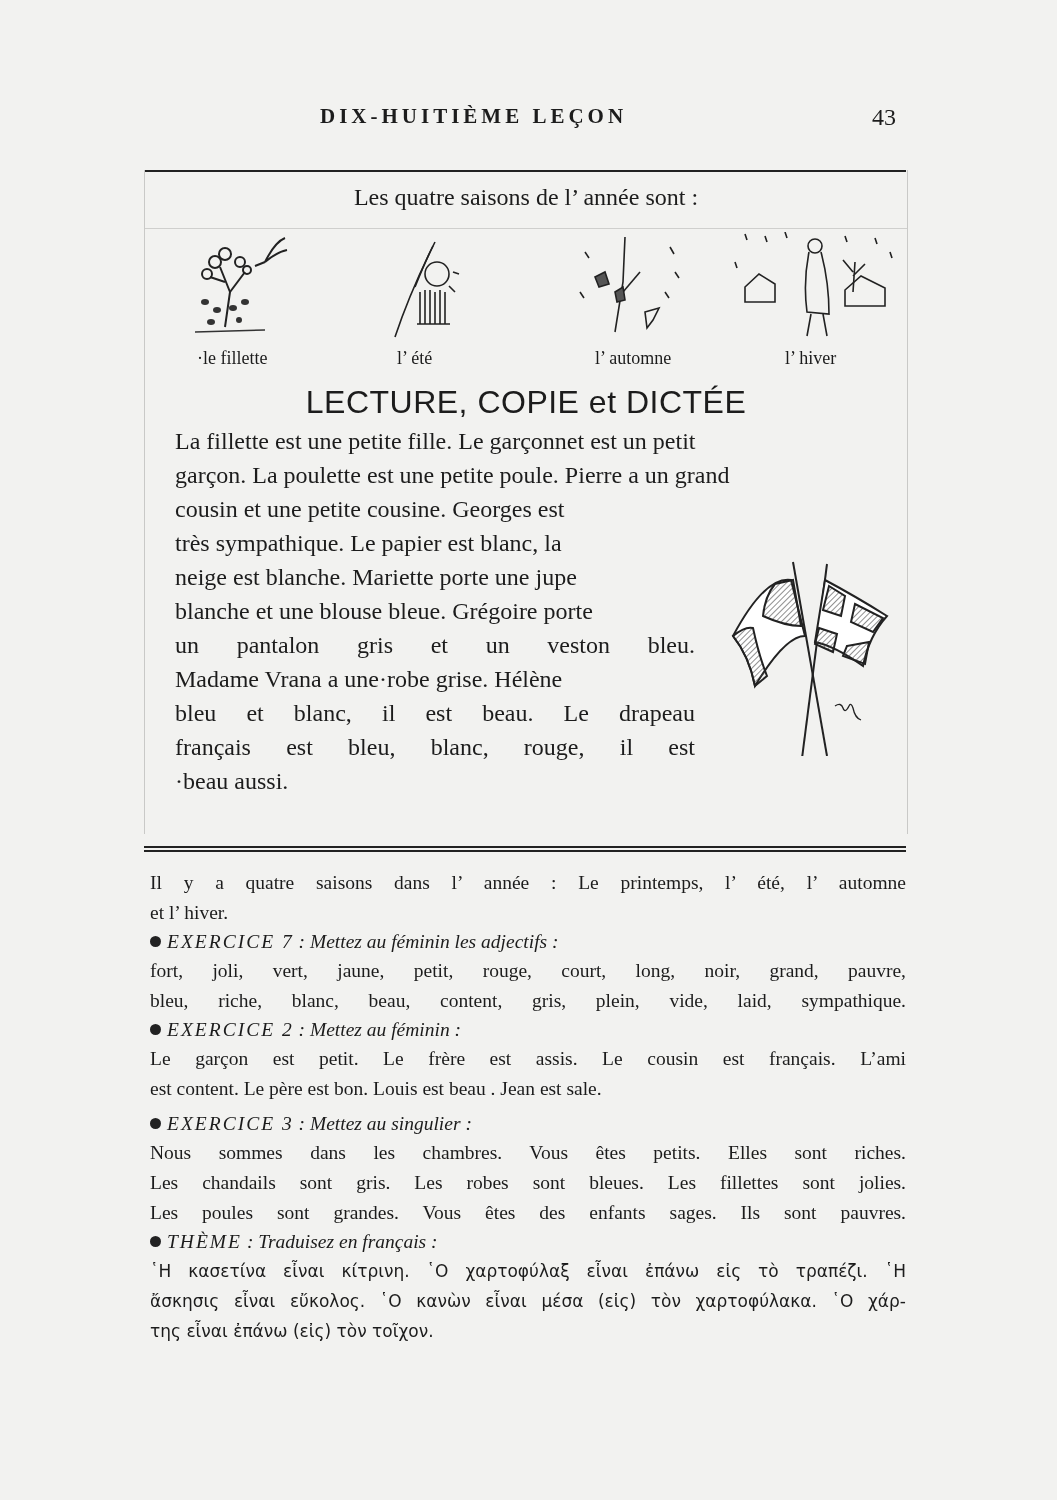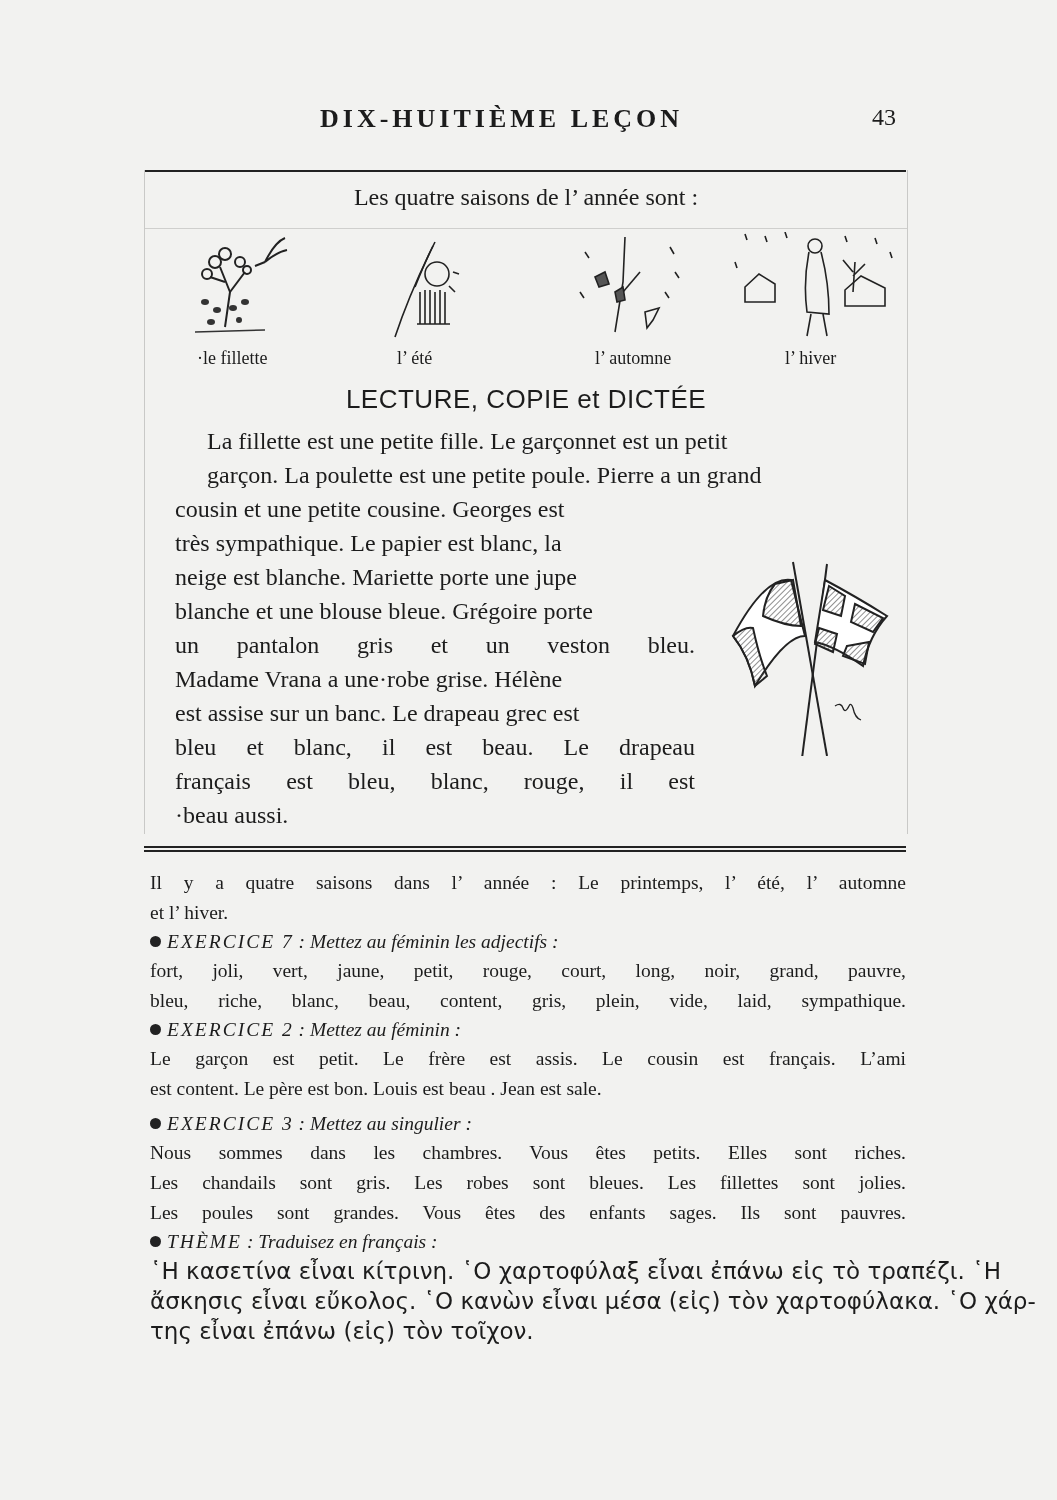--- a/index.html
+++ b/index.html
@@ -11,21 +11,21 @@
     position: relative;
     overflow: hidden;
   }
   .page { position: absolute; left: 0; top: 0; width: 1057px; height: 1500px; }
   .running-head {
     position: absolute; top: 104px; left: 0; width: 1057px; height: 30px;
   }
   .running-title {
     position: absolute; left: 320px; top: 0;
     font-family: "Liberation Serif", serif;
-    font-weight: bold; font-size: 26px; letter-spacing: 4px;
+    font-weight: bold; font-size: 21px; letter-spacing: 4px;
   }
   .page-number {
     position: absolute; left: 872px; top: 0;
     font-family: "Liberation Serif", serif; font-size: 24px;
   }
   .top-box {
     position: absolute; left: 144px; top: 170px; width: 762px; height: 664px;
     border-left: 1px solid #c9c9c7; border-right: 1px solid #c9c9c7;
   }
   .top-rule { position: absolute; left: 144px; top: 170px; width: 762px; height: 2px; background: #222; }
@@ -35,42 +35,42 @@
   }
   .title-rule { position: absolute; left: 0; top: 58px; width: 762px; height: 1px; background: #cfcfcd; }
   .seasons { position: absolute; left: 0; top: 62px; width: 762px; height: 150px; }
   .season { position: absolute; top: 0; width: 180px; height: 150px; }
   .season svg { position: absolute; top: 0; }
   .season-label {
     position: absolute; top: 116px; font-family: "Liberation Serif", serif; font-size: 18px; white-space: nowrap;
   }
   .section-heading {
     position: absolute; left: 0; top: 214px; width: 762px; text-align: center;
-    font-family: "Liberation Sans", sans-serif; font-size: 26px; letter-spacing: 0.5px;
+    font-family: "Liberation Sans", sans-serif; font-size: 32px; letter-spacing: 0.5px;
   }
   .reading {
     position: absolute; left: 30px; top: 254px;
     font-family: "Liberation Serif", serif; font-size: 24px; line-height: 34px;
   }
   .reading .line { white-space: nowrap; display: block; }
-  .reading .wide { width: 730px; margin-left: 32px; }
+  .reading .wide { width: 730px; }
   .reading .narrow { width: 520px; text-align: justify; text-align-last: justify; }
   .flags { position: absolute; left: 560px; top: 386px; width: 190px; height: 200px; }
   .double-rule { position: absolute; left: 144px; top: 846px; width: 762px; height: 6px;
     border-top: 2px solid #222; border-bottom: 2px solid #222; box-sizing: border-box; }
   .exercises { position: absolute; left: 150px; top: 868px; width: 756px;
     font-family: "Liberation Serif", serif; font-size: 19.5px; }
   .ex-block { margin-bottom: 0; }
   .ex-head { font-style: italic; line-height: 28px; white-space: nowrap; }
   .ex-head .bullet { display: inline-block; width: 11px; height: 11px; border-radius: 50%; background: #222; margin-right: 6px; vertical-align: 1px; }
   .ex-head .label { letter-spacing: 2px; }
   .ex-text { line-height: 30px; text-align: justify; }
   .ex-text .line { display: block; white-space: nowrap; text-align: justify; text-align-last: justify; }
   .ex-text .line.last { text-align-last: left; }
-  .greek { font-family: "DejaVu Sans", sans-serif; font-size: 23px; line-height: 30px; }
+  .greek { font-family: "DejaVu Sans", sans-serif; font-size: 17px; line-height: 30px; }
   .spacer-sm { height: 6px; }
 </style>
 </head>
 <body>
 
 <div class="page">
 
   <div class="running-head">
     <span class="running-title">DIX-HUITIÈME LEÇON</span>
     <span class="page-number">43</span>
@@ -158,21 +158,20 @@
 
     <div class="reading">
       <span class="line wide" style="padding-left:0;">La fillette est une petite fille. Le garçonnet est un petit</span>
       <span class="line wide">garçon. La poulette est une petite poule. Pierre a un grand</span>
       <span class="line">cousin et une petite cousine. Georges est</span>
       <span class="line">très sympathique. Le papier est blanc, la</span>
       <span class="line">neige est blanche. Mariette porte une jupe</span>
       <span class="line">blanche et une blouse bleue. Grégoire porte</span>
       <span class="line narrow">un pantalon gris et un veston bleu.</span>
       <span class="line">Madame Vrana a une·robe grise. Hélène</span>
-      <span class="line">est assise sur un banc. Le drapeau grec est</span>
       <span class="line narrow">bleu et blanc, il est beau. Le drapeau</span>
       <span class="line narrow">français est bleu, blanc, rouge, il est</span>
       <span class="line">·beau aussi.</span>
     </div>
 
     <svg class="flags" viewBox="0 0 190 200">
       <defs>
         <pattern id="hatch" width="4" height="4" patternUnits="userSpaceOnUse" patternTransform="rotate(45)">
           <line x1="0" y1="0" x2="0" y2="4" stroke="#444" stroke-width="1.2"></line>
         </pattern>

